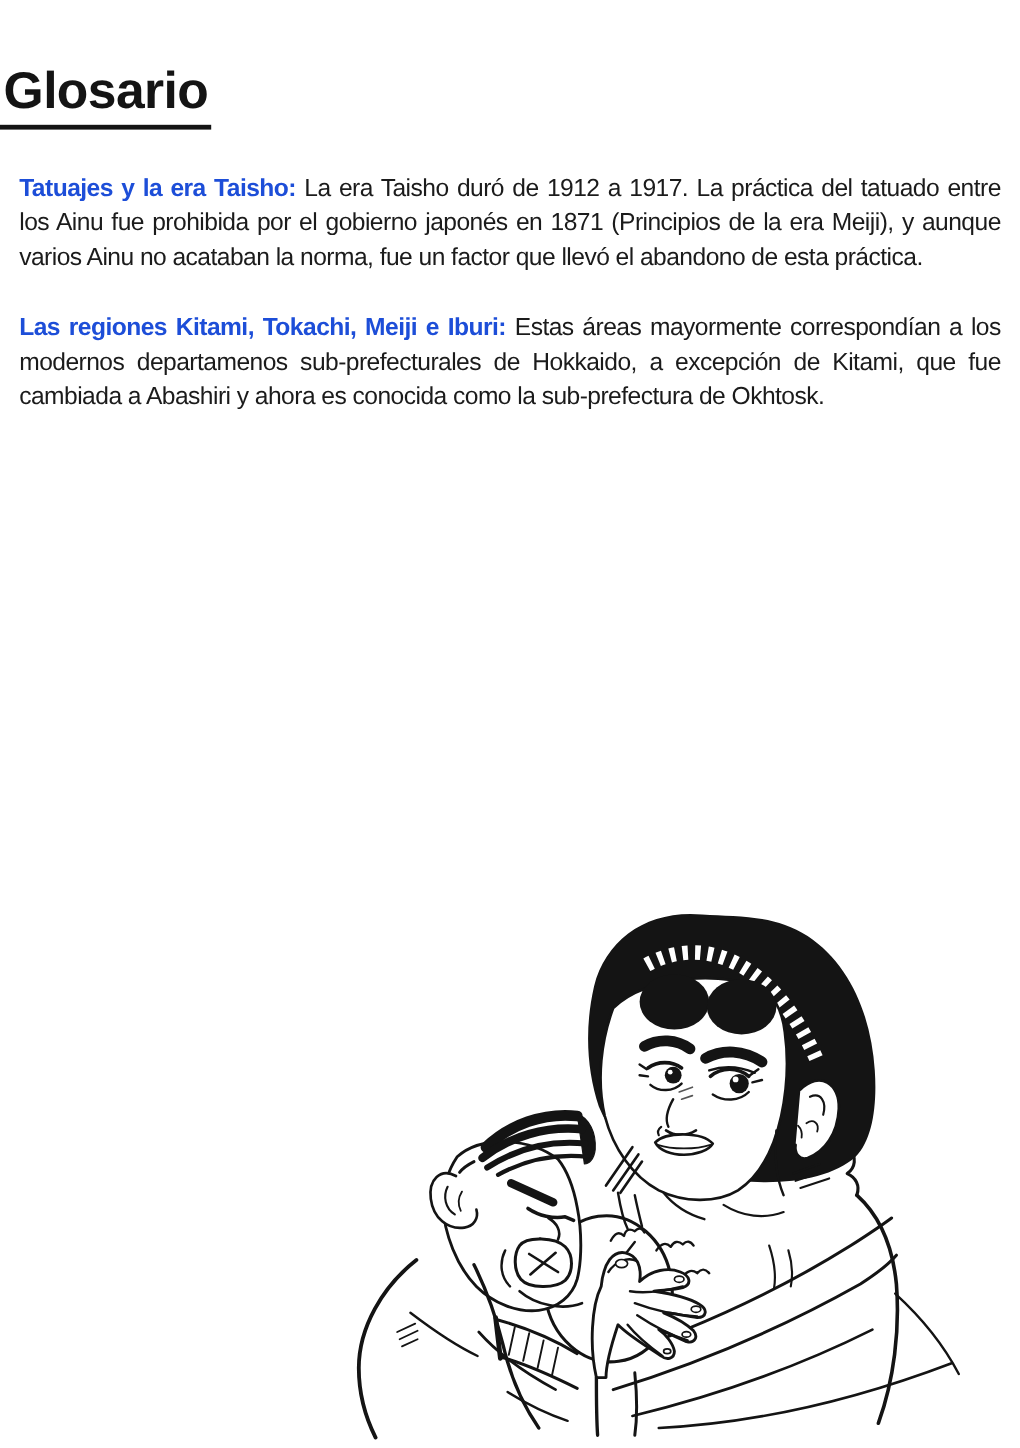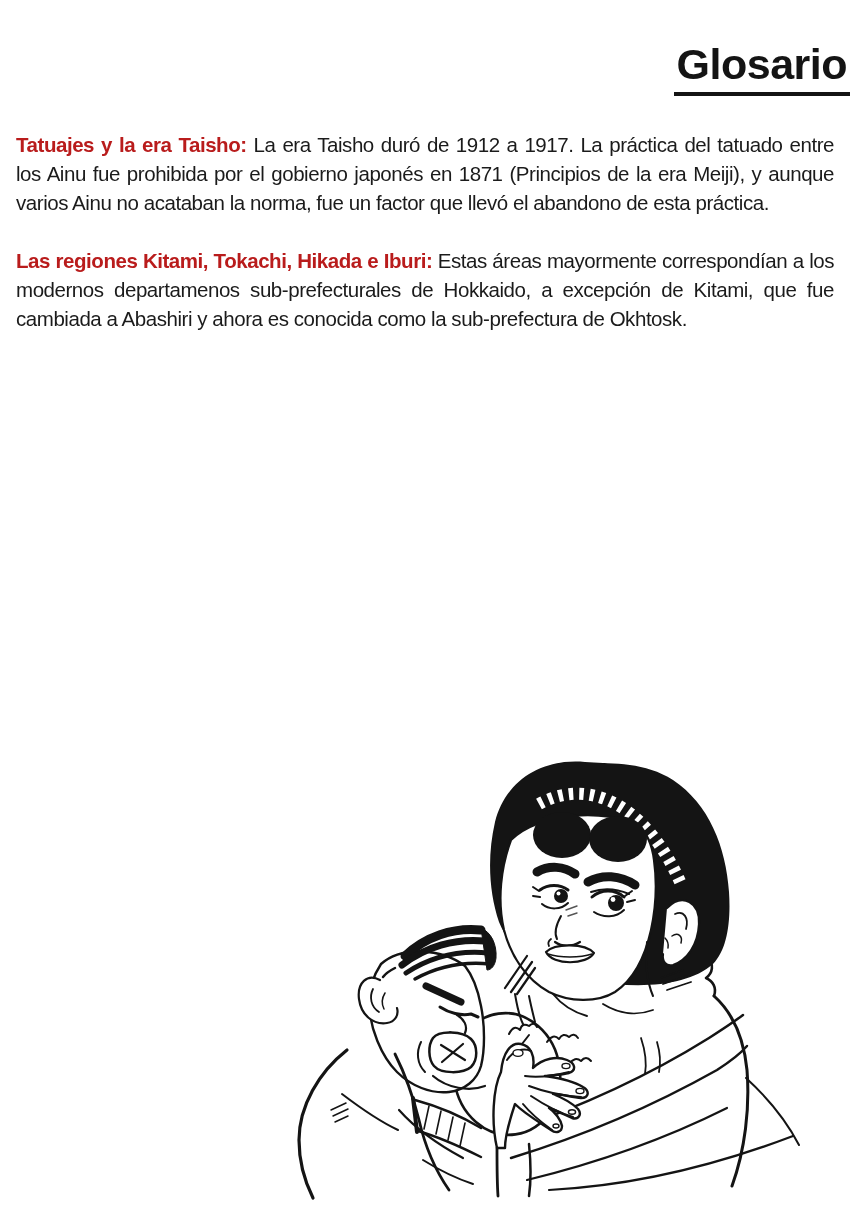--- a/index.html
+++ b/index.html
@@ -6,23 +6,23 @@
   .page{
     position:relative;
     width:850px;height:1207px;
     margin:0 auto;
     background:#ffffff;
     overflow:hidden;
     color:#1b1b1b;
     font-family:"Liberation Sans","DejaVu Sans",sans-serif;
   }
   .title-wrap{
-    text-align:right;
+    text-align:left;
     margin:0;
-    padding-top:40px;
+    padding-top:52px;
     padding-bottom:0;
   }
   .title{
     display:inline-block;
     font-size:43px;
     font-weight:bold;
     letter-spacing:-0.5px;
     line-height:1.15;
     color:#141414;
     border-bottom:4px solid #141414;
@@ -32,41 +32,41 @@
     padding:34px 16px 0 16px;
   }
   .entry{
     margin:0 0 29px 0;
     font-size:20.5px;
     letter-spacing:-0.45px;
     line-height:29px;
     text-align:justify;
     color:#1b1b1b;
   }
-  .entry b{font-weight:bold;color:#b91c1c;}
+  .entry b{font-weight:bold;color:#1d4ed8;}
   figure.illustration{
     position:absolute;
     left:285px;top:742px;
     width:520px;height:460px;
     margin:0;padding:0;
   }
   figure.illustration svg{display:block;width:100%;height:100%;}
 </style>
 </head>
 <body>
 
 <div class="page">
 
   <h1 class="title-wrap">
     <span class="title">Glosario</span>
   </h1>
 
   <div class="content">
     <p class="entry"><b>Tatuajes y la era Taisho:</b><span> La era Taisho duró de 1912 a 1917. La práctica del tatuado entre los Ainu fue prohibida por el gobierno japonés en 1871 (Principios de la era Meiji), y aunque varios Ainu no acataban la norma, fue un factor que llevó el abandono de esta práctica.</span></p>
-    <p class="entry"><b>Las regiones Kitami, Tokachi, Hikada e Iburi:</b><span> Estas áreas mayormente correspondían a los modernos departamenos sub-prefecturales de Hokkaido, a excepción de Kitami, que fue cambiada a Abashiri y ahora es conocida como la sub-prefectura de Okhtosk.</span></p>
+    <p class="entry"><b>Las regiones Kitami, Tokachi, Meiji e Iburi:</b><span> Estas áreas mayormente correspondían a los modernos departamenos sub-prefecturales de Hokkaido, a excepción de Kitami, que fue cambiada a Abashiri y ahora es conocida como la sub-prefectura de Okhtosk.</span></p>
   </div>
 
   <figure class="illustration">
     <svg viewBox="0 0 520 460" xmlns="http://www.w3.org/2000/svg" stroke-linecap="round" stroke-linejoin="round" fill="none">
 
       <g stroke="#141414">
 
         <path d="M 398,224 C 405,214 416,210 423,216 C 429,222 428,231 421,236 C 428,239 432,246 429,254" stroke-width="2.6"></path>
 
         <path d="M 429,254 C 449,272 459,298 462,328 C 465,366 460,408 447,444" stroke-width="3"></path>

